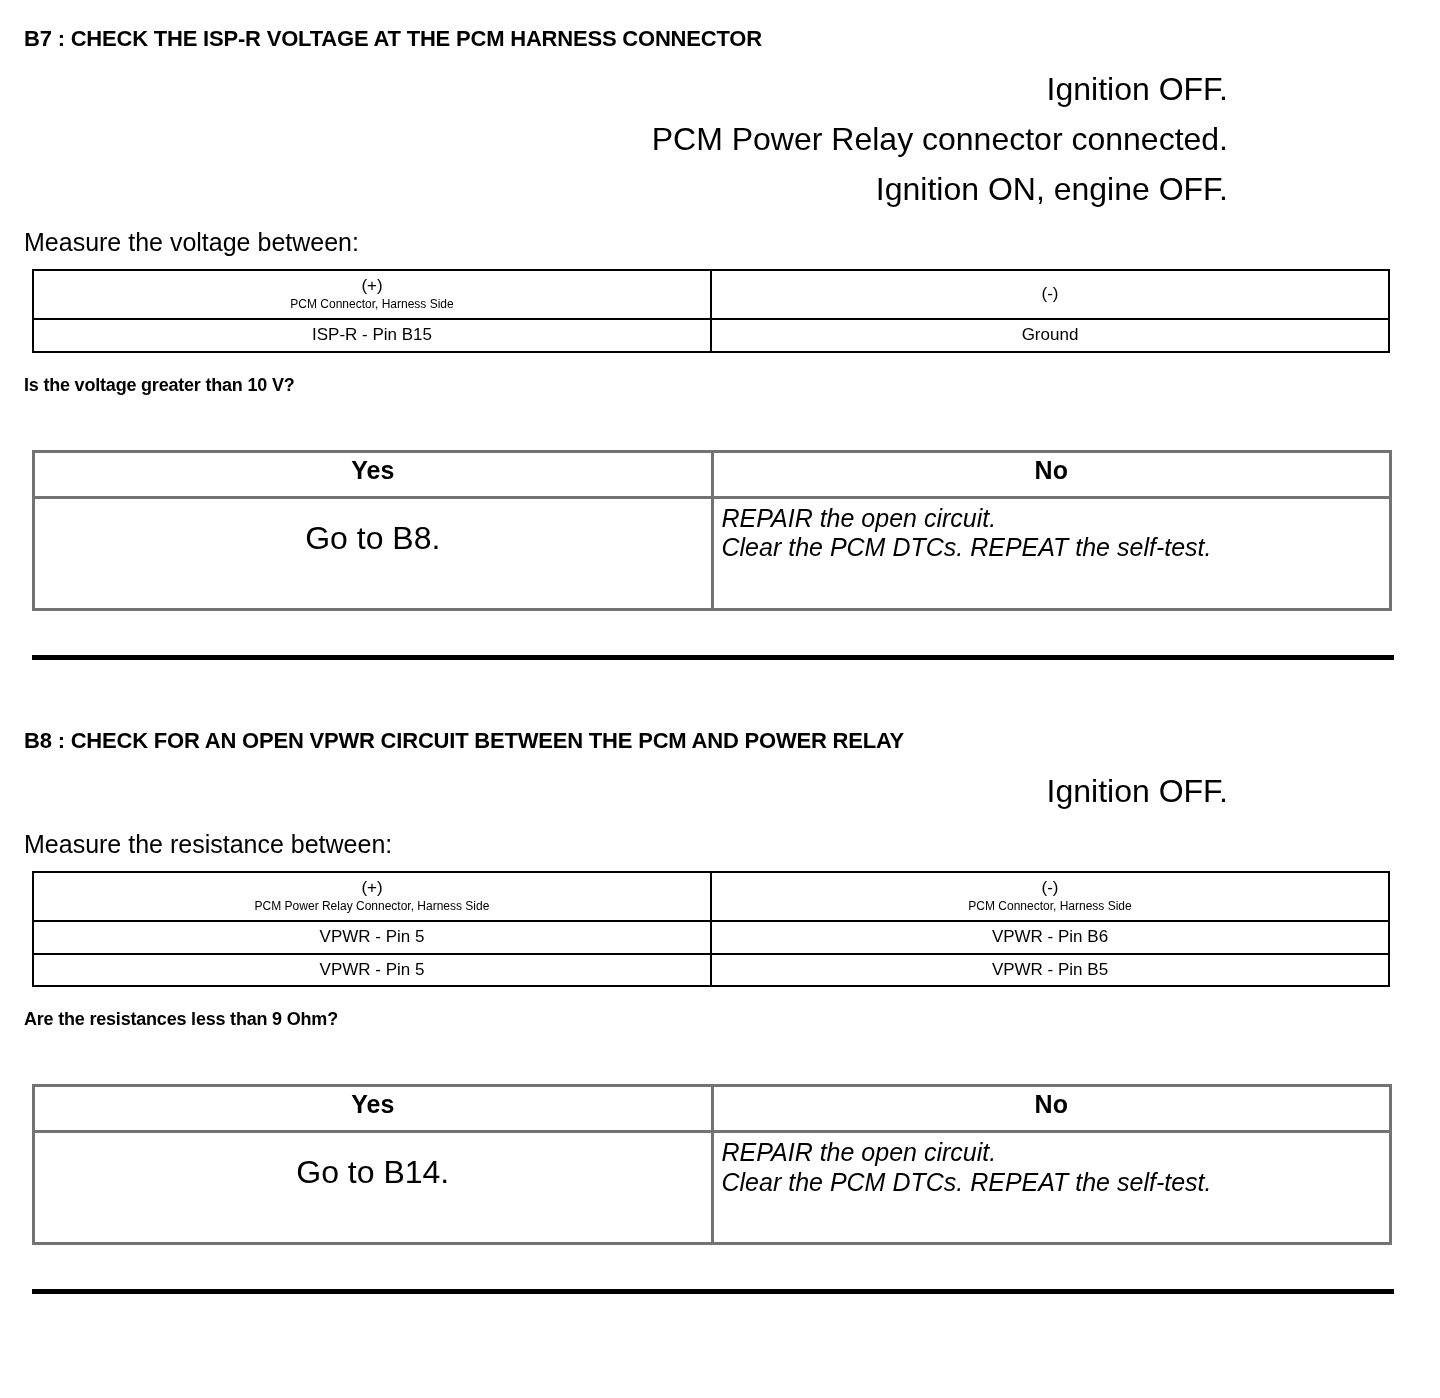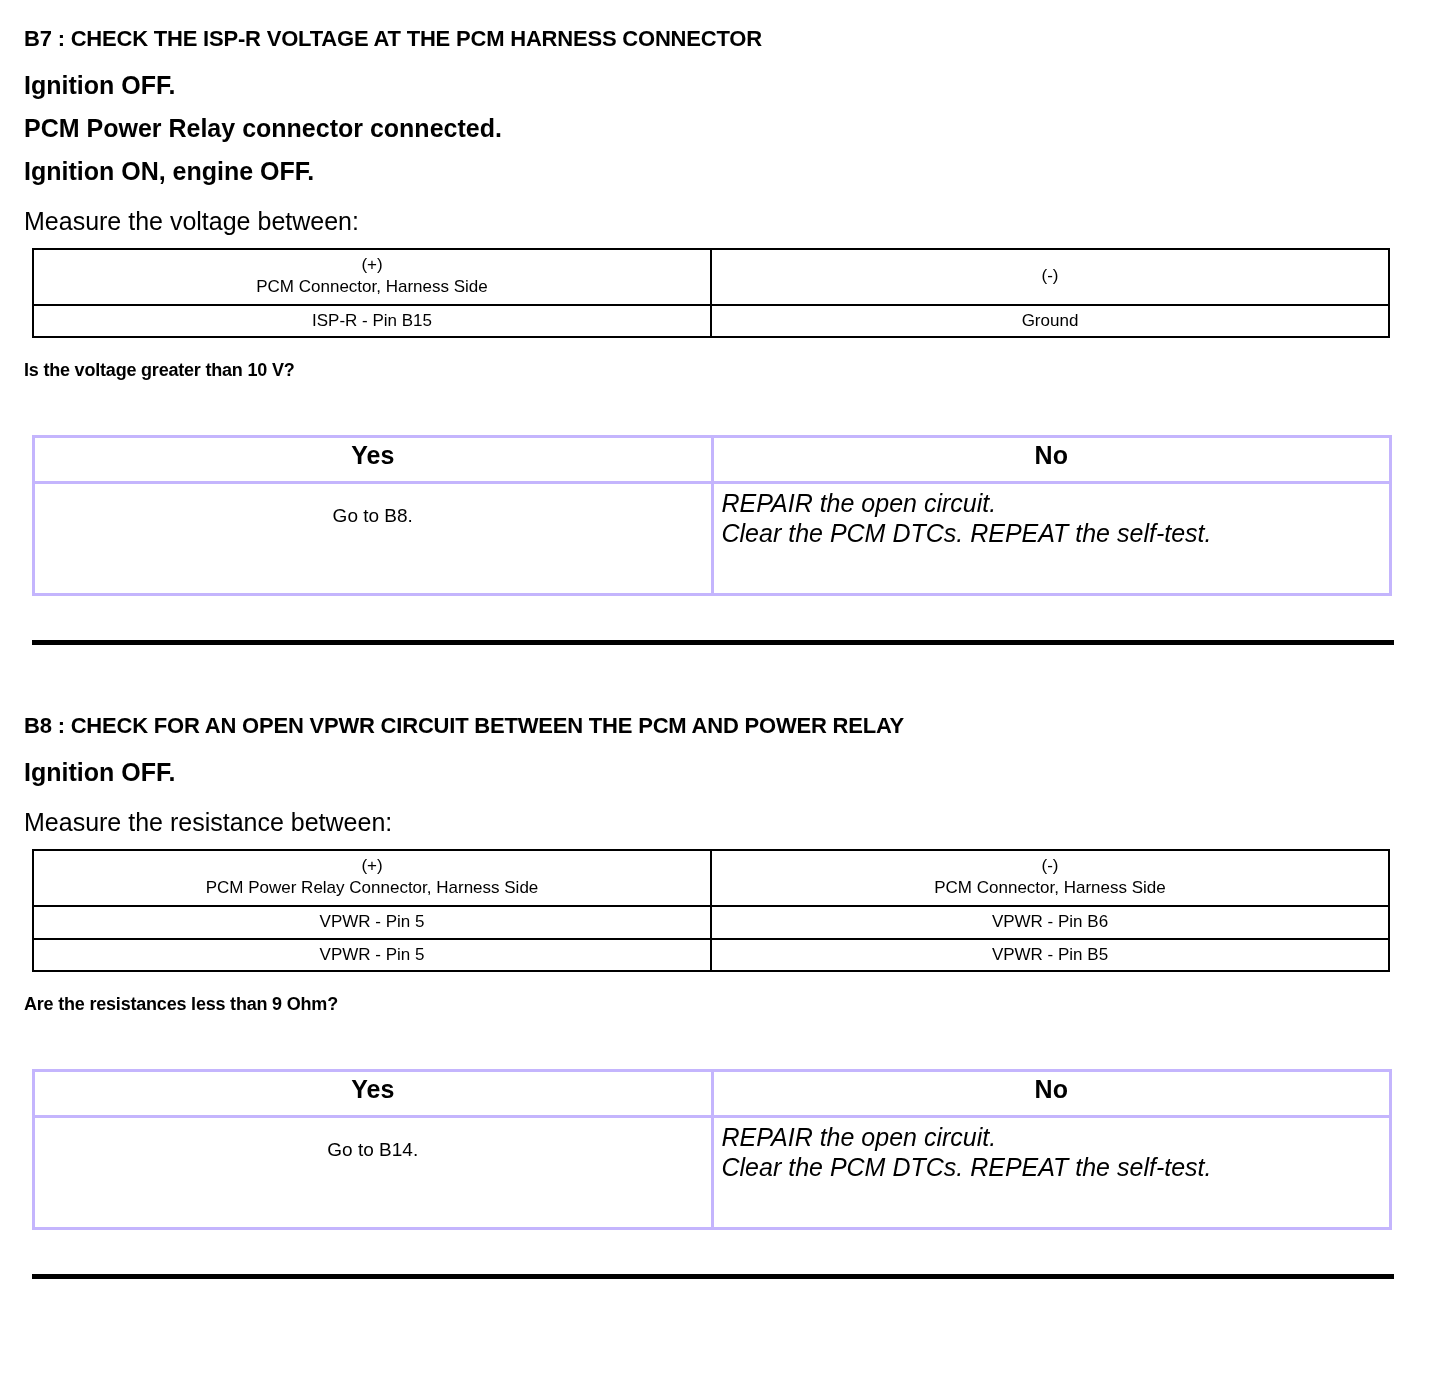--- a/index.html
+++ b/index.html
@@ -23,25 +23,26 @@
     position: relative;
   }
   .step-title {
     font-size: 22px;
     font-weight: bold;
     letter-spacing: -0.2px;
     margin: 8px 0 12px 0;
     white-space: nowrap;
   }
   .cond {
-    font-size: 25px;
-    font-weight: bold;
+    font-size: 32px;
+    font-weight: normal;
     line-height: 1.0;
     margin: 0 0 0 0;
     padding: 9px 0 9px 0;
+    text-align: right;
   }
   .measure {
     font-size: 25px;
     padding: 14px 0 12px 0;
   }
   
   table.meas {
     border-collapse: collapse;
     width: 1358px;
     margin-left: 8px;
@@ -57,49 +58,49 @@
   }
   table.meas td.hdr {
     padding: 4px 4px 6px 4px;
   }
   table.meas td .sign {
     display: block;
     font-size: 17px;
   }
   table.meas td .who {
     display: block;
-    font-size: 17px;
+    font-size: 12px;
   }
   .question {
     font-size: 18px;
     font-weight: bold;
     letter-spacing: -0.2px;
     padding: 22px 0 0 0;
   }
   
   table.yn {
     border-collapse: collapse;
     width: 1360px;
     margin: 54px 0 0 8px;
     table-layout: fixed;
   }
   table.yn td {
-    border: 3px solid #c4b5fd;
+    border: 3px solid #737373;
     vertical-align: top;
   }
   table.yn td.head {
     text-align: center;
     font-size: 25px;
     font-weight: bold;
     padding: 3px 0 6px 0;
     height: 34px;
   }
   table.yn td.body-center {
     text-align: center;
-    font-size: 19px;
+    font-size: 32px;
     padding: 21px 0 22px 0;
     height: 66px;
   }
   table.yn td.body-left {
     text-align: left;
     font-size: 25px;
     line-height: 1.17;
     padding: 5px 0 6px 8px;
     font-style: italic;
   }

